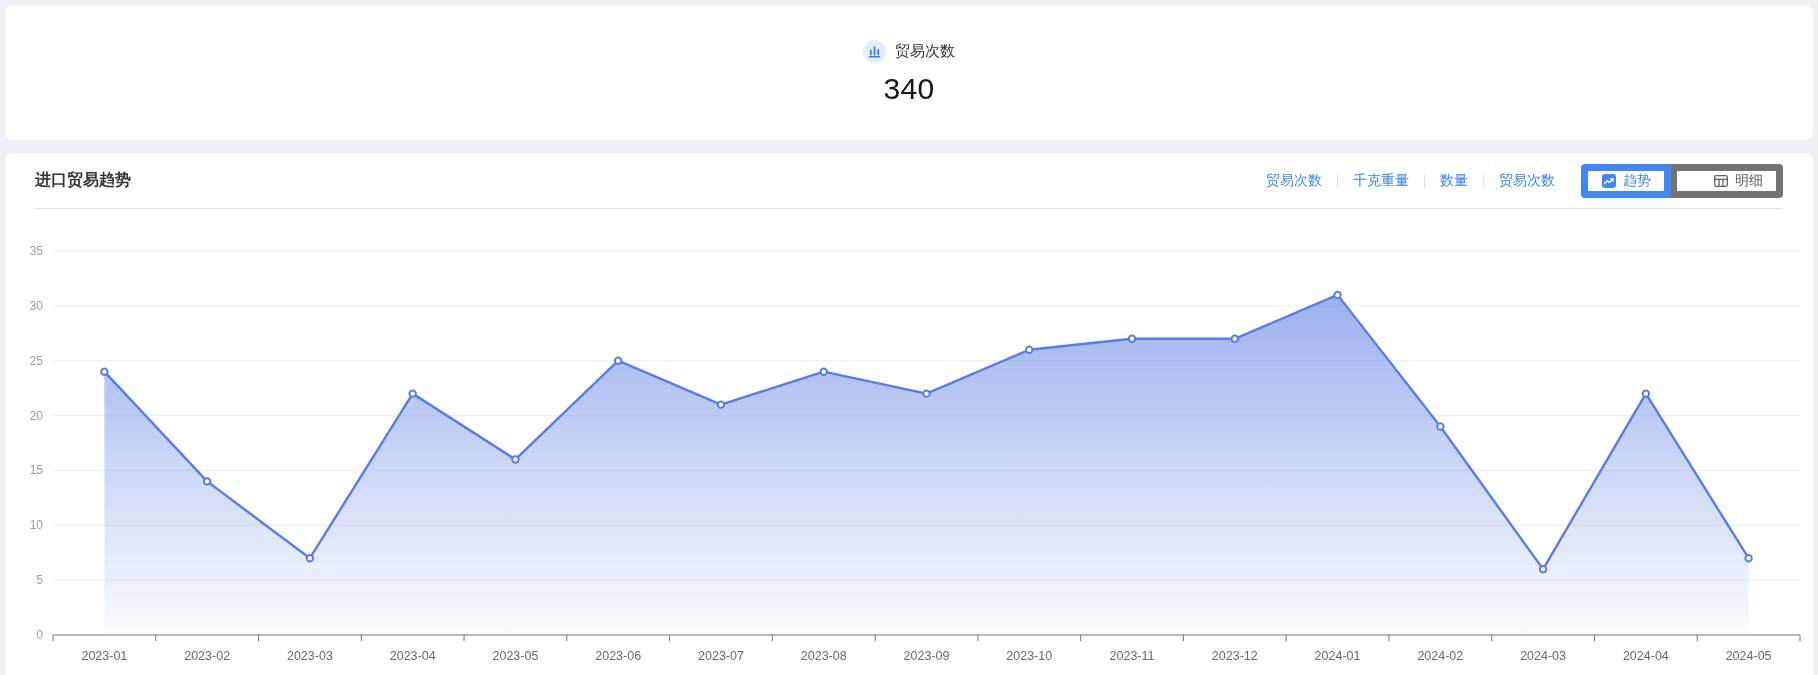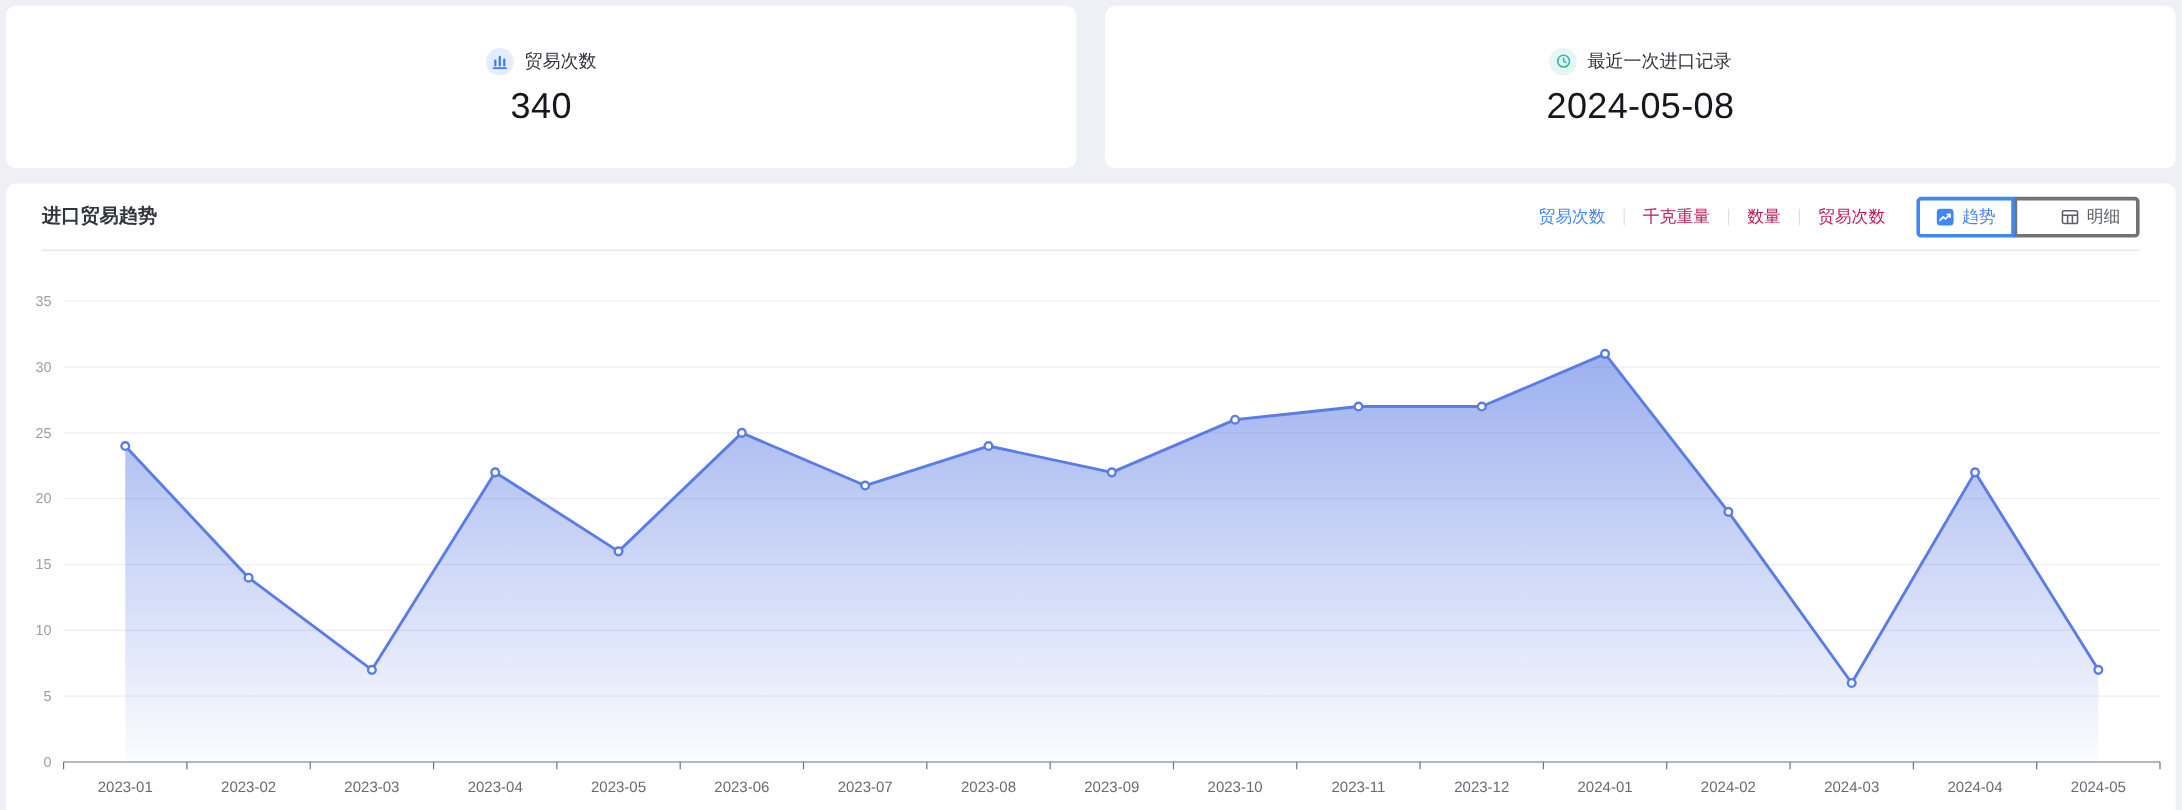--- a/index.html
+++ b/index.html
@@ -22,27 +22,27 @@
     margin:13px 5px 0 5px;background:#fff;border-radius:8px;
     height:672px;overflow:hidden;
   }
   .panel-header{
     display:flex;align-items:center;justify-content:space-between;
     margin:0 30px;height:55px;border-bottom:1px solid #e2e3e8;
   }
   .panel-title{font-size:16px;font-weight:600;color:#33353b;}
   .controls{display:flex;align-items:center;gap:26px;}
   .metric-tabs{display:flex;align-items:center;font-size:14px;}
-  .metric-tab{color:#be185d;cursor:pointer;white-space:nowrap;}
+  .metric-tab{color:#3b82f6;cursor:pointer;white-space:nowrap;}
   .metric-tab.active{color:#4386f5;}
   .tab-sep{width:1px;height:14px;background:#dcdfe4;margin:0 15px;}
   .toggle-group{display:flex;}
   .toggle-btn{
     height:34px;padding:0 13px;display:flex;align-items:center;gap:6px;
-    background:#fff;border:3px solid #737373;color:#5c6066;font-size:14px;
+    background:#fff;border:7px solid #737373;color:#5c6066;font-size:14px;
     cursor:pointer;white-space:nowrap;position:relative;
   }
   .toggle-btn:first-child{border-radius:4px 0 0 4px;}
   .toggle-btn:last-child{border-radius:0 4px 4px 0;margin-left:-1px;padding-left:36px;}
   .toggle-btn.active{border-color:#4386f5;color:#4386f5;z-index:1;}
   .chart-wrap{padding-top:6px;}
   svg{display:block;}
 </style>
 </head>
 <body>
@@ -62,34 +62,20 @@
               <path d="M1.4 12.7h11.2" stroke-width="1.6"></path>
             </g>
           </svg>
         </span>
         <span class="stat-label">贸易次数</span>
       </div>
       <div class="stat-value">340</div>
     </div>
 
 
-    <div class="stat-card">
-      <div class="stat-top">
-        <span class="icon-badge" style="background:#e4f7f4">
-          <svg width="14" height="14" viewBox="0 0 16 16">
-            <g fill="none" stroke="#2fb8ab" stroke-width="1.5" stroke-linecap="round" stroke-linejoin="round">
-              <circle cx="8" cy="8" r="5.6"></circle>
-              <path d="M8 4.9V8l2.3 1.3"></path>
-            </g>
-          </svg>
-        </span>
-        <span class="stat-label">最近一次进口记录</span>
-      </div>
-      <div class="stat-value">2024-05-08</div>
-    </div>
 
   </div>
 
   <div class="panel">
     <div class="panel-header">
       <div class="panel-title">进口贸易趋势</div>
       <div class="controls">
         <div class="metric-tabs">
           <span class="metric-tab active">贸易次数</span>
           <span class="tab-sep"></span>

